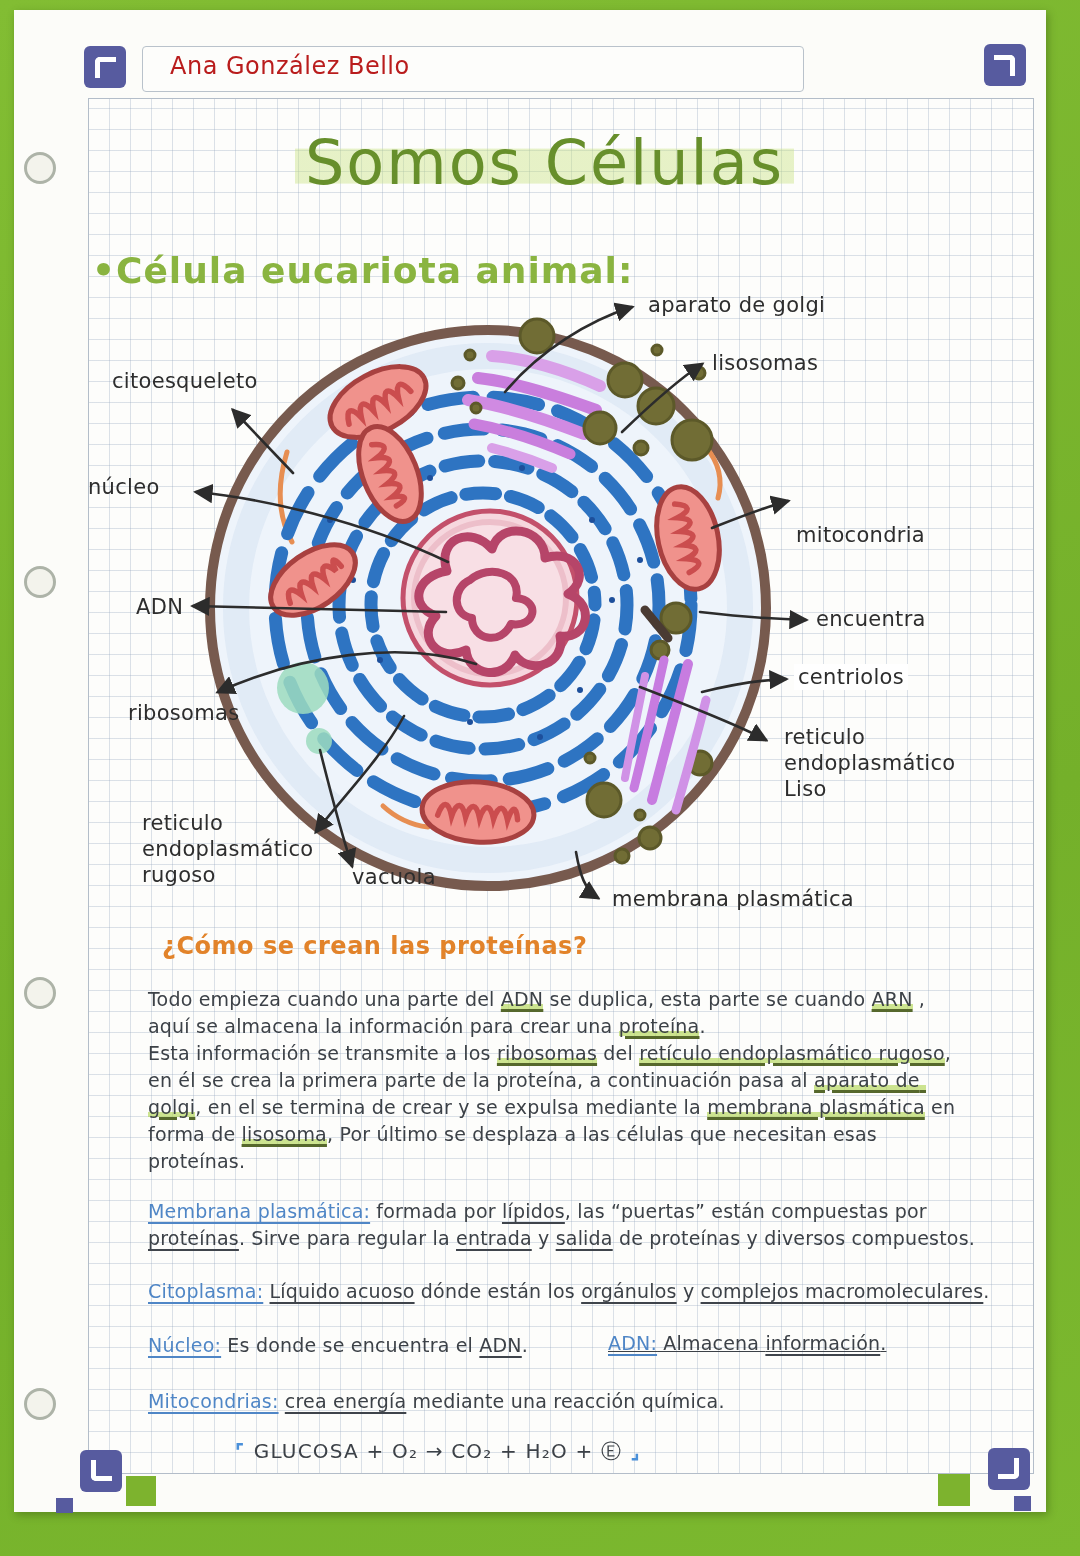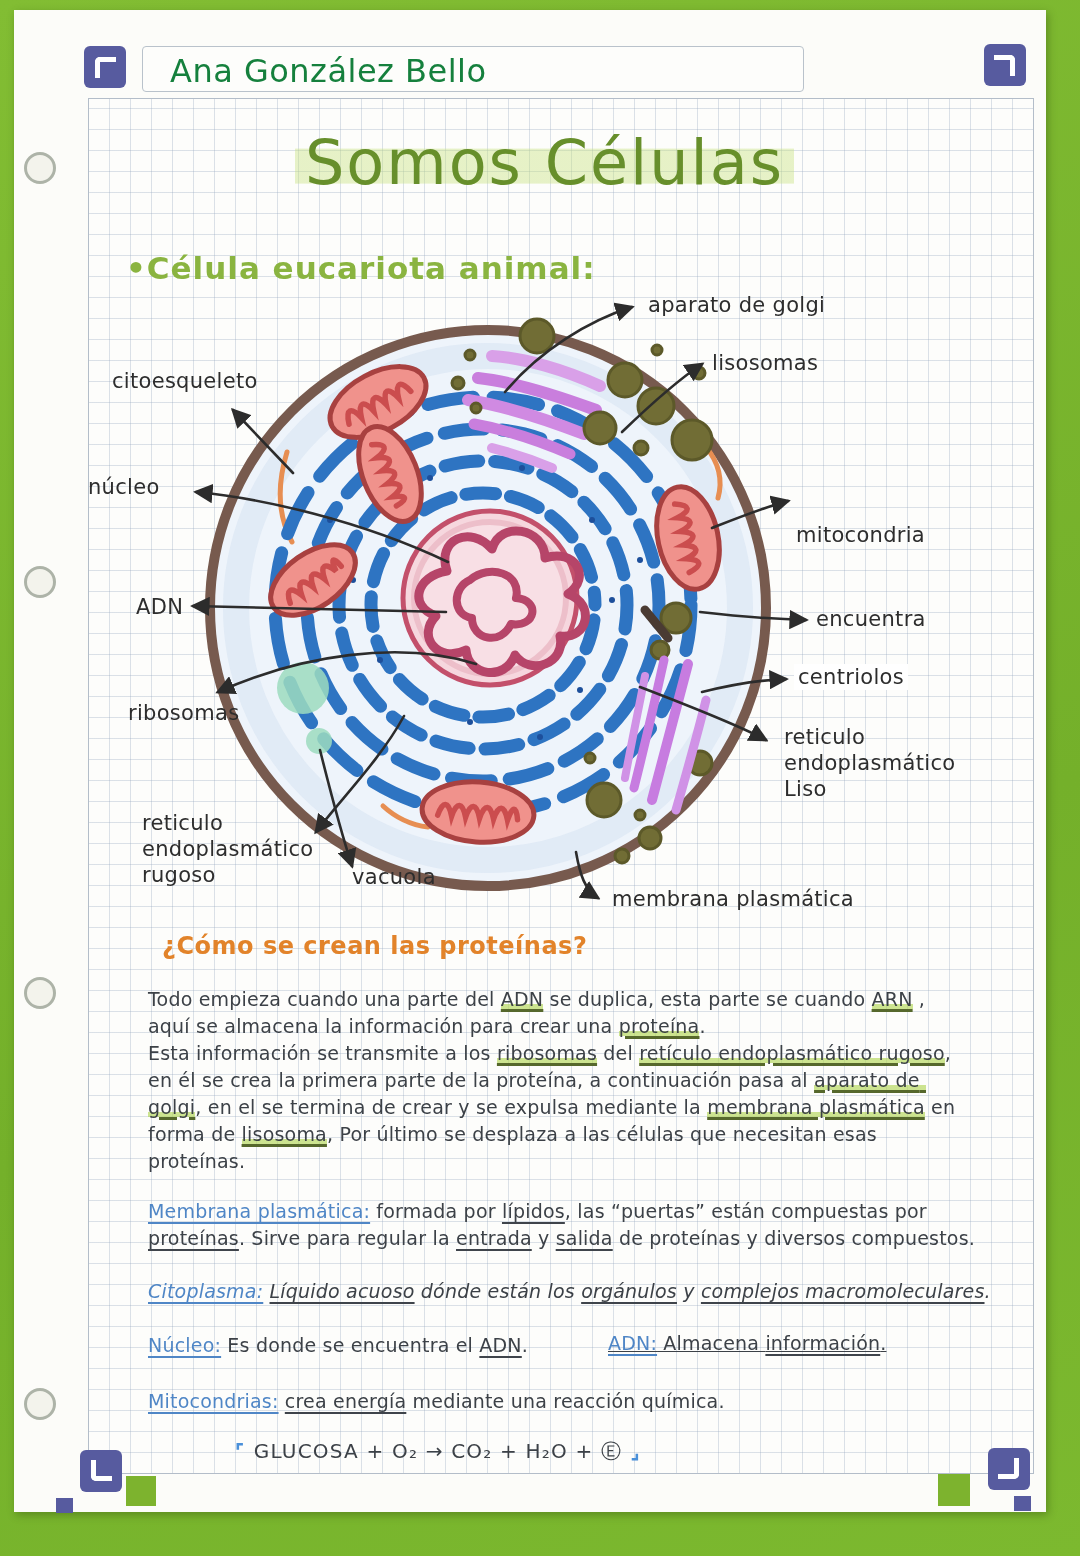--- a/index.html
+++ b/index.html
@@ -26,47 +26,47 @@
   .cm{position:absolute;width:42px;height:42px;background:#575b9f;border-radius:6px;}
   .cm .g{position:absolute;width:16px;height:16px;border:0 solid #fff;}
   .cm.tl .g{left:11px;top:11px;border-top-width:5px;border-left-width:5px;border-top-left-radius:5px;}
   .cm.tr .g{right:11px;top:11px;border-top-width:5px;border-right-width:5px;border-top-right-radius:5px;}
   .cm.bl2 .g{left:11px;bottom:11px;border-bottom-width:5px;border-left-width:5px;border-bottom-left-radius:5px;}
   .cm.br .g{right:11px;bottom:11px;border-bottom-width:5px;border-right-width:5px;border-bottom-right-radius:5px;}
   .sq{position:absolute;}
   
   .namebox{position:absolute;left:142px;top:46px;width:660px;height:44px;
     border:1.5px solid #b9c2cb;border-radius:4px;background:#fdfdfb;}
-  .author{position:absolute;left:170px;top:52px;font-size:32px;color:#15803d;letter-spacing:.5px;}
+  .author{position:absolute;left:170px;top:52px;font-size:24px;color:#b91c1c;letter-spacing:.5px;}
   
   .title{position:absolute;left:295px;top:126px;font-size:62px;color:#678f2b;letter-spacing:2px;
     background:linear-gradient(transparent 30%,rgba(196,224,120,.40) 32% 78%,transparent 80%);
     padding:0 10px;}
-  .subtitle{position:absolute;left:126px;top:250px;font-size:31px;color:#8ab440;letter-spacing:1px;font-weight:bold;}
+  .subtitle{position:absolute;left:92px;top:250px;font-size:36px;color:#8ab440;letter-spacing:1px;font-weight:bold;}
   
   .lbl{position:absolute;font-size:21px;color:#2d2d2d;letter-spacing:.3px;white-space:pre-line;line-height:26px;}
   #lbl-aparato{left:648px;top:292px;}
   #lbl-lisosomas{left:712px;top:350px;}
   #lbl-citoesqueleto{left:112px;top:368px;text-align:right;}
   #lbl-nucleo{left:88px;top:474px;}
   #lbl-mitocondria{left:796px;top:486px;margin-top:36px;}
   #lbl-adn{left:136px;top:594px;}
   #lbl-citoplasma{left:816px;top:606px;}
   #lbl-centriolos{left:794px;top:664px;background:#fff;padding:0 4px;}
   #lbl-ribosomas{left:128px;top:700px;}
   #lbl-reliso{left:784px;top:724px;}
   #lbl-rerugoso{left:142px;top:810px;}
   #lbl-vacuola{left:352px;top:864px;}
   #lbl-membrana{left:612px;top:886px;}
   
   .heading{position:absolute;left:162px;top:932px;font-size:24px;color:#e2832a;letter-spacing:.5px;font-weight:bold;}
   .para{position:absolute;color:#3c4147;font-size:19px;line-height:27px;white-space:pre-wrap;letter-spacing:.2px;}
   #para-main{left:148px;top:986px;width:810px;}
   #para-membrana{left:148px;top:1198px;width:830px;}
-  #para-citoplasma{left:148px;top:1278px;width:880px;font-style:italic;}
+  #para-citoplasma{left:148px;top:1278px;width:880px;}
   #para-nucleo{left:148px;top:1332px;}
   #para-adn{left:608px;top:1330px;text-decoration:underline;}
   #para-mito{left:148px;top:1388px;}
   #equation{left:235px;top:1438px;letter-spacing:1.2px;font-size:20px;}
   .u{text-decoration:underline;text-decoration-thickness:2px;text-underline-offset:4px;text-decoration-color:#3f444b;}
   .ug{text-decoration:underline;text-decoration-thickness:2.5px;text-underline-offset:3px;text-decoration-color:#56682c;
       background:linear-gradient(transparent 74%,rgba(178,214,86,.65) 74% 96%,transparent 96%);}
   .bl{color:#4f86c6;text-decoration:underline;text-decoration-thickness:2px;text-underline-offset:4px;}
   .qm{color:#4a90d9;font-weight:bold;}
   svg{position:absolute;left:0;top:0;}

